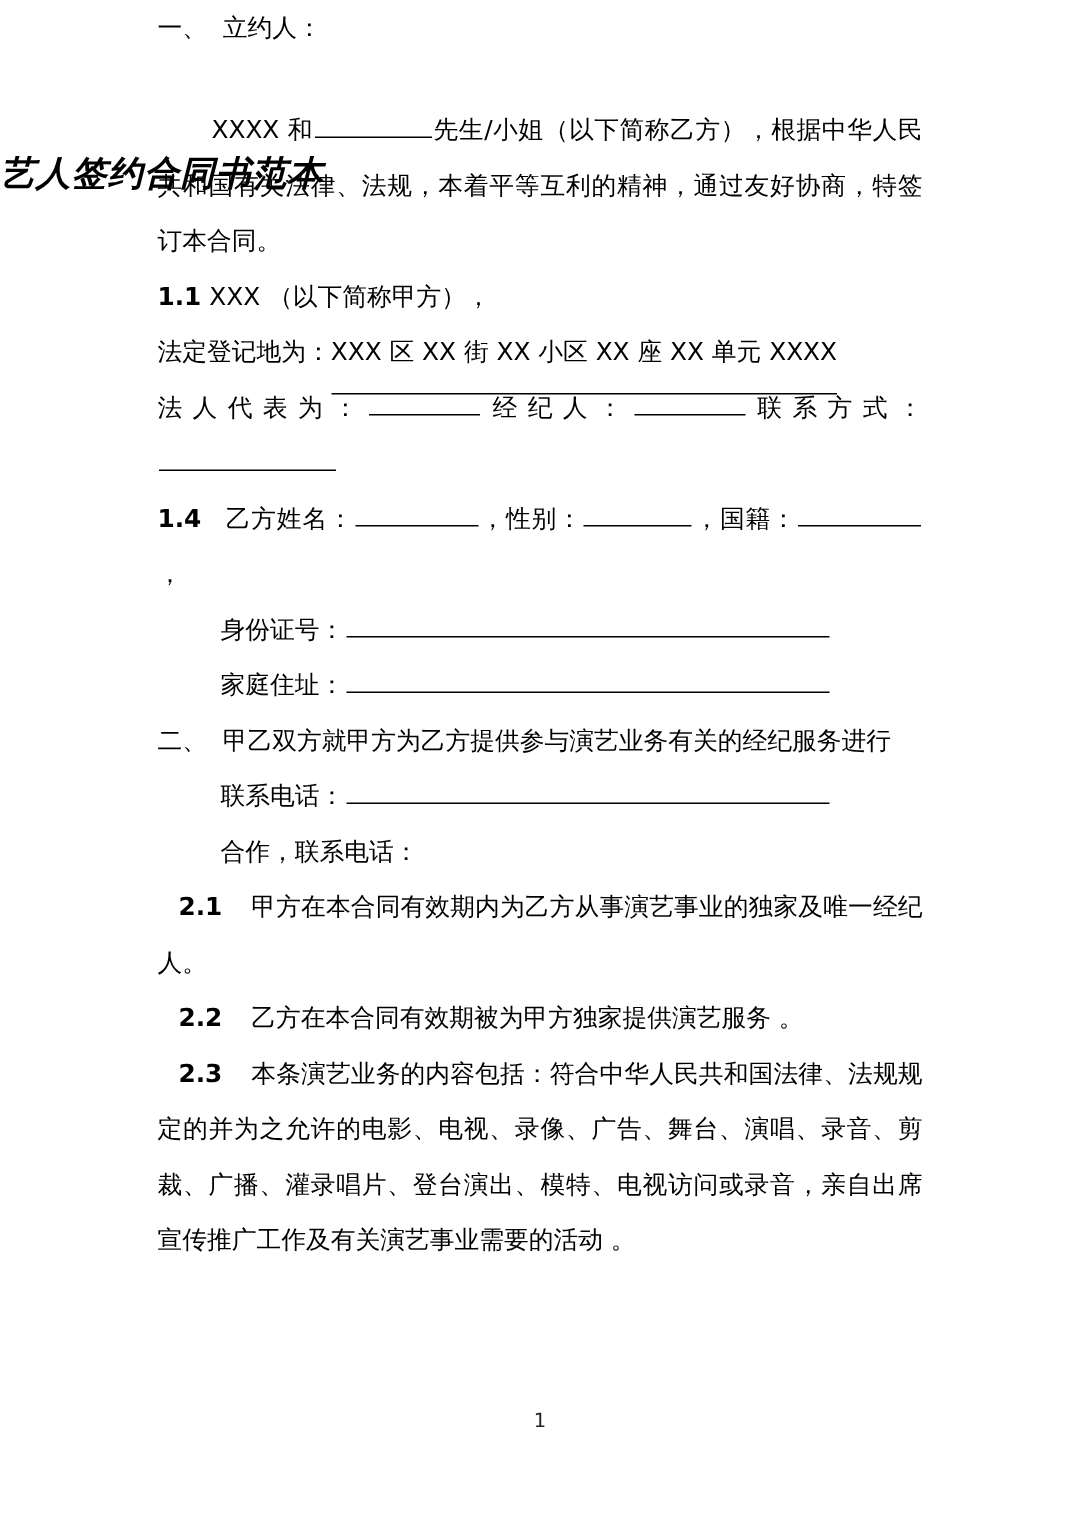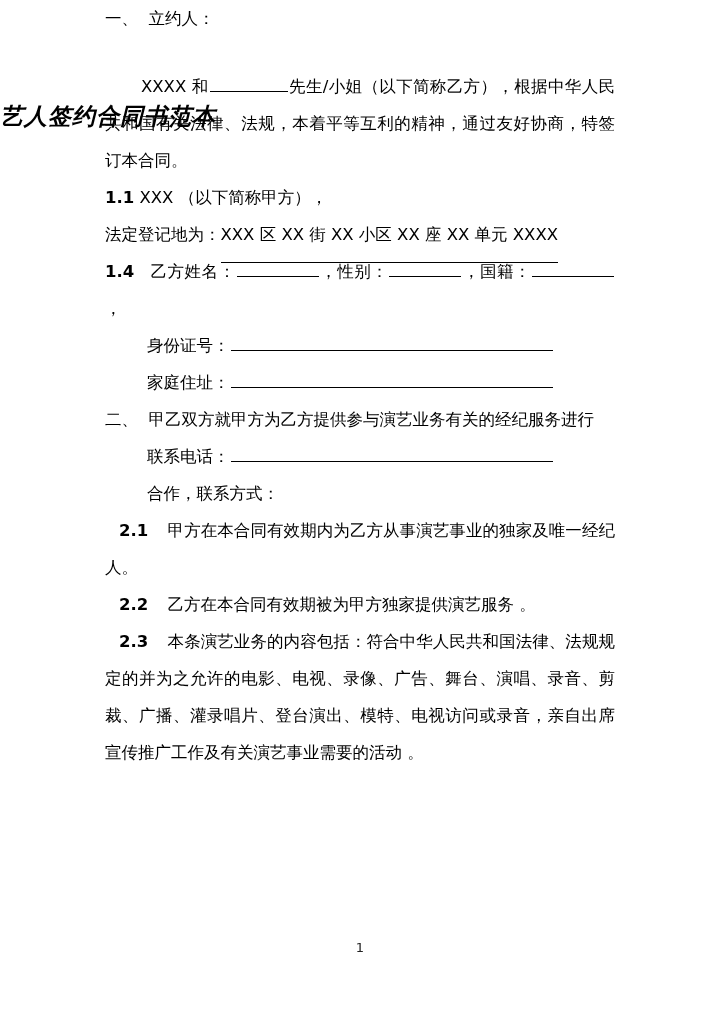--- a/index.html
+++ b/index.html
@@ -104,32 +104,33 @@
   <div class="doc-body">
 
     <p class="para"><span>一、</span><span class="gap">  </span><span>立约人：</span></p>
 
     <p class="para first-para indent-2"><span>XXXX 和</span><span class="blank b-name"></span><span>先生/小姐（以下简称乙方），根据中华人民共和国有关法律、法规，本着平等互利的精神，通过友好协商，特签订本合同。</span></p>
 
     <p class="para"><span class="bold">1.1</span><span class="gap"> </span><span>XXX （以下简称甲方），</span></p>
 
     <p class="para"><span>法定登记地为：</span><span class="uline">XXX 区 XX 街 XX 小区 XX 座 XX 单元 XXXX</span></p>
 
+    <p class="para"><span>法人代表为：</span><span class="blank b-rep"></span><span>经纪人：</span><span class="blank b-agent"></span><span>联系方式：</span><span class="blank b-contact"></span></p>
 
     <p class="para"><span class="bold">1.4</span><span class="gap">   </span><span>乙方姓名：</span><span class="blank b-yname"></span><span>，性别：</span><span class="blank b-gender"></span><span>，国籍：</span><span class="blank b-nation"></span><span>，</span></p>
 
     <p class="para sub-field"><span>身份证号：</span><span class="blank b-long"></span></p>
 
     <p class="para sub-field"><span>家庭住址：</span><span class="blank b-long"></span></p>
 
     <p class="para"><span>二、</span><span class="gap">  </span><span>甲乙双方就甲方为乙方提供参与演艺业务有关的经纪服务进行</span></p>
 
     <p class="para sub-field"><span>联系电话：</span><span class="blank b-long"></span></p>
 
-    <p class="para sub-field">合作，联系方式：</p>
+    <p class="para sub-field">合作，联系电话：</p>
 
     <p class="para clause"><span class="bold">2.1</span><span class="gap"> </span><span>甲方在本合同有效期内为乙方从事演艺事业的独家及唯一经纪人。</span></p>
 
     <p class="para clause"><span class="bold">2.2</span><span class="gap"> </span><span>乙方在本合同有效期被为甲方独家提供演艺服务 。</span></p>
 
     <p class="para clause"><span class="bold">2.3</span><span class="gap"> </span><span>本条演艺业务的内容包括：符合中华人民共和国法律、法规规定的并为之允许的电影、电视、录像、广告、舞台、演唱、录音、剪裁、广播、灌录唱片、登台演出、模特、电视访问或录音，亲自出席宣传推广工作及有关演艺事业需要的活动 。</span></p>
 
   </div>
 
   <div class="page-number">1</div>

